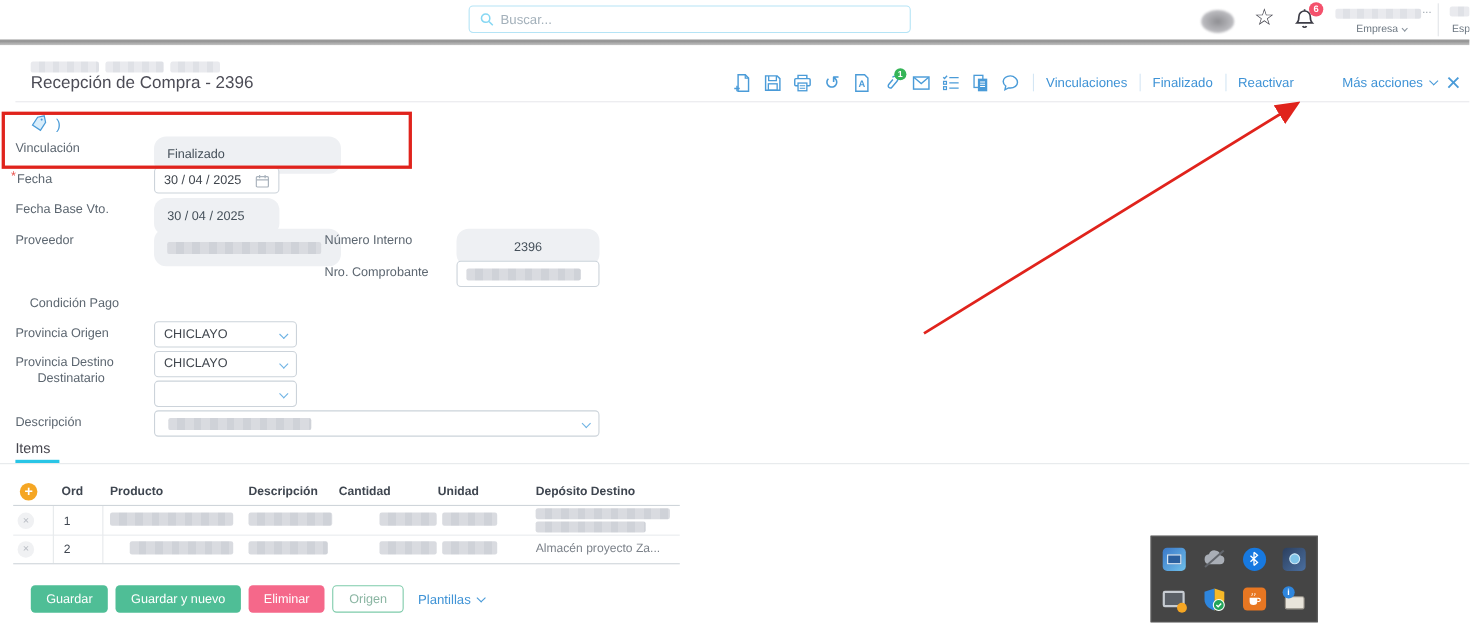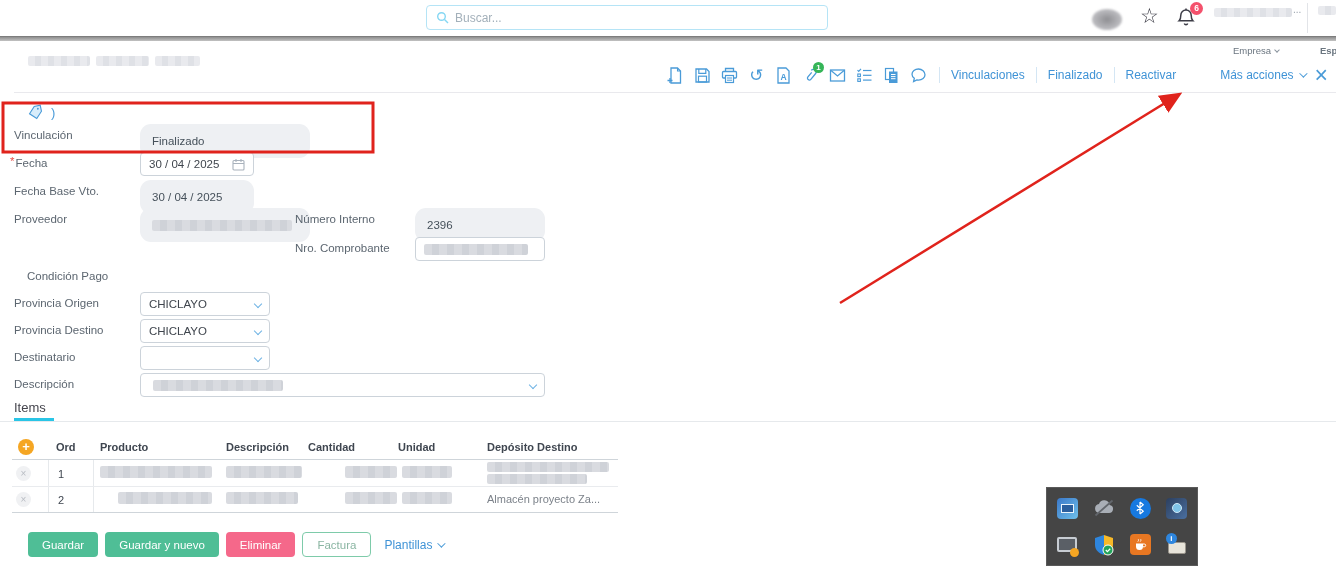--- a/index.html
+++ b/index.html
@@ -24,21 +24,21 @@
   .searchbox input::placeholder { color:#a3b0ba; }
   .hdr-blob { position:absolute; left:1092px; top:9px; width:30px; height:21px; border-radius:50%;
               background:radial-gradient(ellipse at center,#8f8f93 0%,#bfbfc3 70%,#fff 100%); filter:blur(1px); }
   .star { position:absolute; left:1140px; top:4px; font-size:21px; color:#3c3c46; cursor:pointer; }
   .bell { position:absolute; left:1176px; top:7px; }
   .badge-red { position:absolute; left:1190px; top:2px; min-width:13px; height:13px; border-radius:7px;
                background:#f4516c; color:#fff; font-size:8.5px; font-weight:bold; text-align:center;
                line-height:13px; padding:0 2px; }
   .redact { background:repeating-linear-gradient(90deg,#e9eaee 0 7px,#dfe1e6 7px 13px); border-radius:2px; }
   .redact-dk { background:repeating-linear-gradient(90deg,#d9dbe0 0 8px,#cfd2d8 8px 15px); border-radius:2px; }
-  .hdr-small { font-size:9.5px; color:#6b7680;margin-top:24px; }
+  .hdr-small { font-size:9.5px; color:#6b7680; }
   .vdiv { position:absolute; width:1px; background:#e2e4e8; }
   .grayband { position:absolute; left:0; top:36px; width:1336px; height:5px;
               background:linear-gradient(#8e8e8e,#c2c2c2); border-top:1px solid #7d7d7d; }
 
   
   .pagetitle { position:absolute; left:28px; top:67px; font-size:15.5px; color:#4c4c56; }
   .titlebar-divider { position:absolute; left:14px; top:92px; width:1322px; height:1px; background:#e9e9ed; }
   .toolbar { position:absolute; right:8px; top:61px; height:28px; display:flex; align-items:center; gap:8px; }
   .tb-icon { width:19px; height:19px; position:relative; cursor:pointer; display:flex;
              align-items:center; justify-content:center; }
@@ -129,28 +129,29 @@
 
     <div class="abs redact" style="left:1214px; top:8px; width:78px; height:9px;"></div>
     <div class="abs" style="left:1293px; top:4px; font-size:10px; color:#9aa3ad;">...</div>
     <div class="abs hdr-small" style="left:1233px; top:21px; display:flex; align-items:center;">
       <span>Empresa</span>
       <span style="display:inline-block;width:4px;height:4px;border-right:1px solid #8b959f;border-bottom:1px solid #8b959f;transform:rotate(45deg);margin-left:4px;margin-top:-2px;"></span>
     </div>
 
     <div class="vdiv" style="left:1307px; top:3px; height:30px;"></div>
     <div class="abs redact" style="left:1318px; top:6px; width:18px; height:9px;"></div>
-    <div class="abs hdr-small" style="left:1320px; top:21px;font-weight:bold;">Esp</div>
+    <div class="abs hdr-small" style="left:1320px; top:21px;">Esp</div>
   </div>
 
   <div class="grayband"></div>
 
   <div class="abs redact" style="left:28px; top:56px; width:62px; height:10px;"></div>
   <div class="abs redact" style="left:96px; top:56px; width:53px; height:10px;"></div>
   <div class="abs redact" style="left:155px; top:56px; width:45px; height:10px;"></div>
+  <div class="pagetitle">Recepción de Compra - 2396</div>
   <div class="titlebar-divider"></div>
 
   <div class="toolbar">
     <div class="tb-icon">
       <svg width="19" height="19" viewBox="0 0 19 19">
           <path d="M5 2h6.5l3 3v12H5z" fill="none" stroke="#4a9bd8" stroke-width="1.3"></path>
           <path d="M11.5 2v3h3" fill="none" stroke="#4a9bd8" stroke-width="1.1"></path>
           <path d="M1.5 14.5h5M4 12v5" stroke="#4a9bd8" stroke-width="1.3"></path>
         </svg>
     </div>
@@ -253,21 +254,21 @@
   <div class="pill" style="left:140px; top:180px; width:114px;">
     <span>30 / 04 / 2025</span>
   </div>
 
   <div class="flabel" style="top:213px;">Proveedor</div>
   <div class="pill" style="left:140px; top:208px; width:170px;">
     <span class="redact-dk" style="width:140px; height:11px;"></span>
   </div>
 
   <div class="flabel" style="left:295px; top:213px;">Número Interno</div>
-  <div class="pill" style="left:415px; top:208px; width:130px; justify-content:flex-start;">
+  <div class="pill" style="left:415px; top:208px; width:130px; justify-content:center;">
     <span>2396</span>
   </div>
 
   <div class="flabel" style="left:295px; top:242px;">Nro. Comprobante</div>
   <div class="inputbox" style="left:415px; top:237px; width:130px;">
     <span class="redact-dk" style="width:104px; height:11px;"></span>
   </div>
 
   <div class="flabel" style="top:270px;margin-left:13px;">Condición Pago</div>
 
@@ -276,21 +277,21 @@
     <span>CHICLAYO</span>
     <span class="sel-chev"></span>
   </div>
 
   <div class="flabel" style="top:324px;text-align:center;">Provincia Destino</div>
   <div class="selbox" style="left:140px; top:319px; width:130px;">
     <span>CHICLAYO</span>
     <span class="sel-chev"></span>
   </div>
 
-  <div class="flabel" style="top:351px;">Destinatario</div>
+  <div class="flabel" style="top:338px;margin-left:20px;">Destinatario</div>
   <div class="selbox" style="left:140px; top:346px; width:130px;">
     <span></span>
     <span class="sel-chev"></span>
   </div>
 
   <div class="flabel" style="top:378px;">Descripción</div>
   <div class="selbox" style="left:140px; top:373px; width:405px;">
     <span class="redact-dk" style="width:130px; height:11px; margin-left:4px;"></span>
     <span class="sel-chev"></span>
   </div>
@@ -331,21 +332,21 @@
     <div class="abs redact-dk" style="left:345px; top:492px; width:52px; height:12px;"></div>
     <div class="abs redact-dk" style="left:402px; top:492px; width:50px; height:12px;"></div>
     <div class="cell-txt" style="left:487px; top:493px;">Almacén proyecto Za...</div>
   </div>
   <div class="hline" style="left:12px; top:512px; width:606px;"></div>
 
   <div class="footer">
     <button class="btn btn-green">Guardar</button>
     <button class="btn btn-green">Guardar y nuevo</button>
     <button class="btn btn-pink">Eliminar</button>
-    <button class="btn btn-outline">Factura</button>
+    <button class="btn btn-outline">Origen</button>
     <span class="link-blue">
       <span>Plantillas</span>
       <span class="chev"></span>
     </span>
   </div>
 
   <div class="tray">
     <div class="tray-ic">
       <div class="ic-sq" style="background:linear-gradient(135deg,#3a78c9,#6fc0ea); display:flex; align-items:center; justify-content:center;">
         <div style="width:13px; height:9px; border:1.5px solid #eaf4fc; background:#2b5f9e;"></div>

